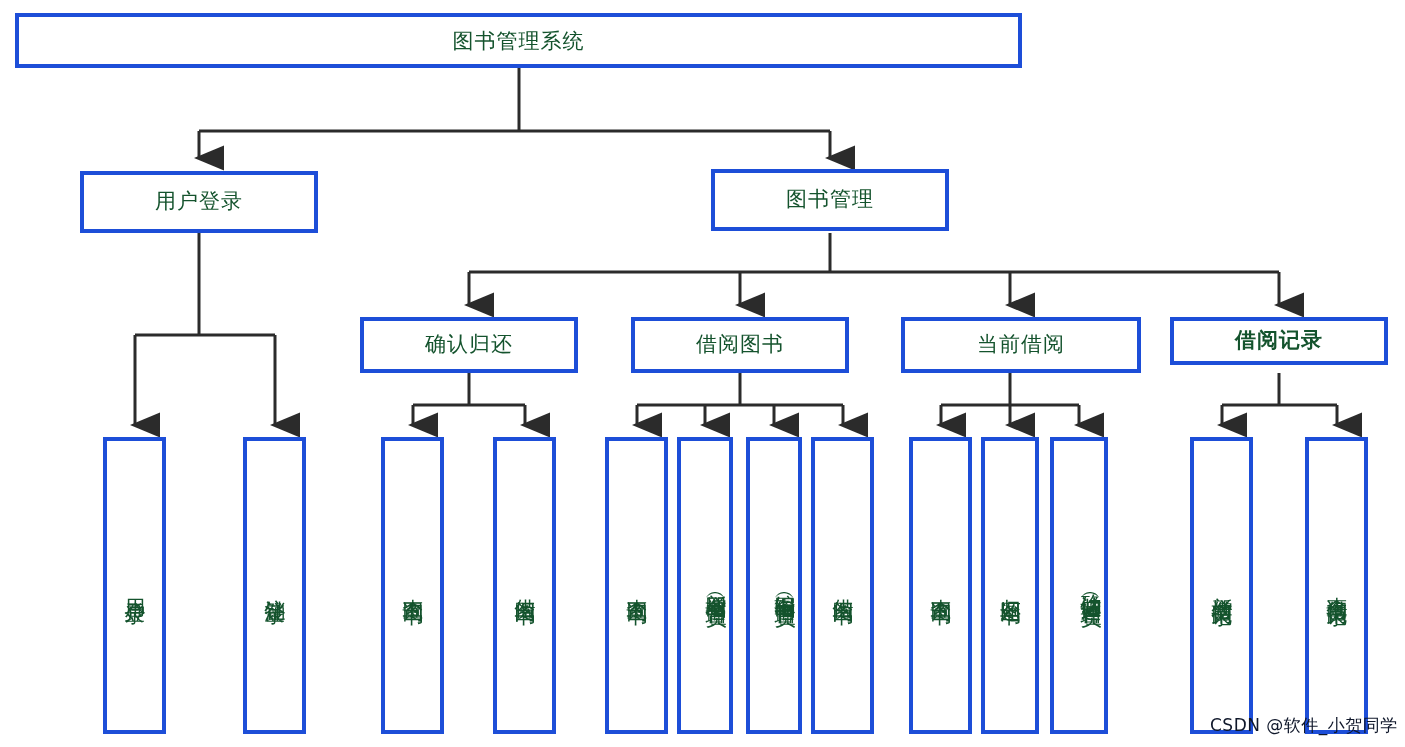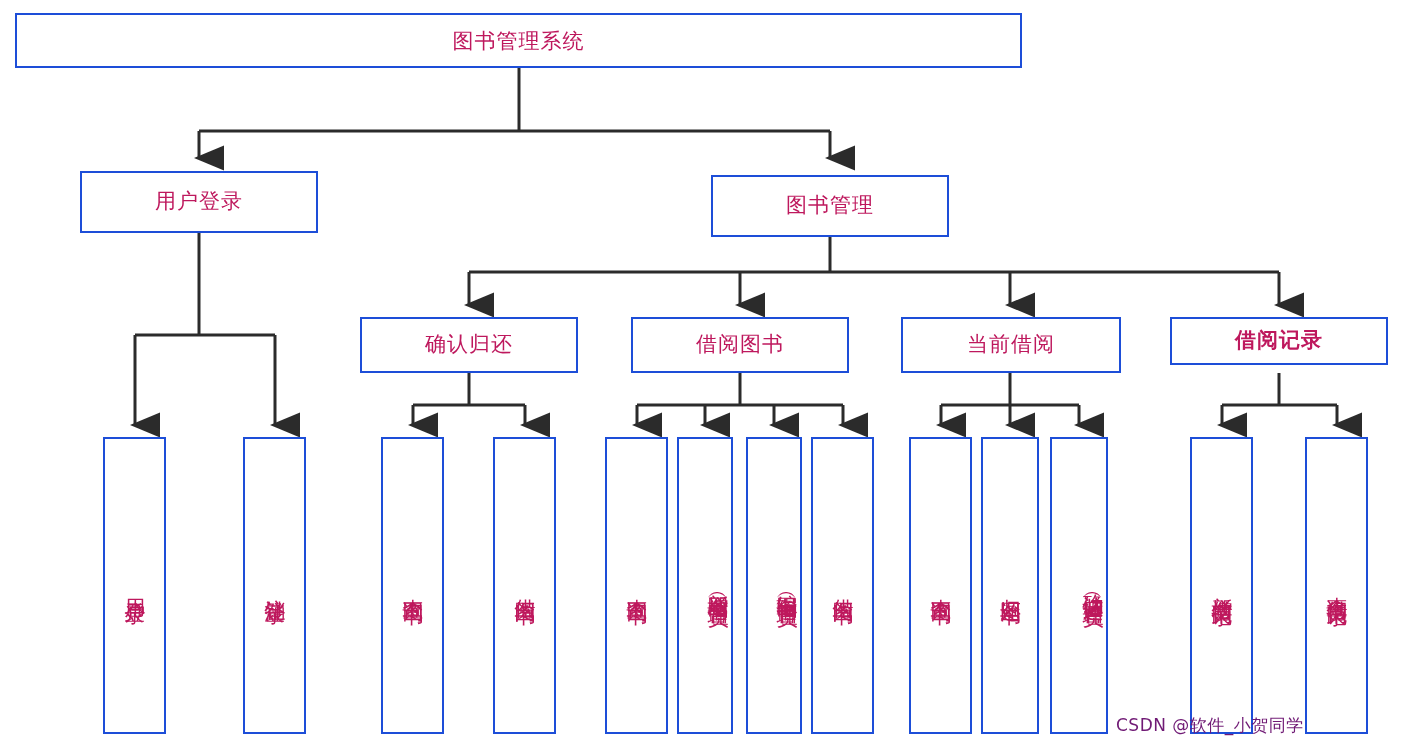--- a/index.html
+++ b/index.html
@@ -21,26 +21,26 @@
     position: absolute;
     left: 0;
     top: 0;
     width: 1405px;
     height: 747px;
     pointer-events: none;
   }
   .node {
     position: absolute;
     box-sizing: border-box;
-    border: 2px solid #1d4ed8;
+    border: 4px solid #1d4ed8;
     background: #ffffff;
     display: flex;
     align-items: center;
     justify-content: center;
-    color: #be185d;
+    color: #14532d;
     z-index: 2;
   }
   .node-h {
     font-size: 21px;
     letter-spacing: 1px;
     line-height: 1.2;
   }
   .node-root {
     font-size: 21px;
     letter-spacing: 1px;
@@ -53,24 +53,24 @@
     letter-spacing: 2px;
     padding: 4px 0;
     white-space: nowrap;
   }
   .node-leaf.overflow-top {
     align-items: flex-start;
     justify-content: center;
   }
   .watermark {
     position: absolute;
-    left: 1116px;
+    left: 1210px;
     top: 714px;
     font-size: 17px;
-    color: #701a75;
+    color: #0f172a;
     letter-spacing: 0.5px;
     white-space: nowrap;
     z-index: 3;
   }
 </style>
 </head>
 <body>
 
 <div id="diagram-root">
 
@@ -125,31 +125,31 @@
     </g>
   </svg>
 
   <div class="node node-root" style="left:15px; top:13px; width:1007px; height:55px;">
     <span>图书管理系统</span>
   </div>
 
   <div class="node node-h" style="left:80px; top:171px; width:238px; height:62px;">
     <span>用户登录</span>
   </div>
-  <div class="node node-h" style="left:711px; top:175px; width:238px; height:62px;">
+  <div class="node node-h" style="left:711px; top:169px; width:238px; height:62px;">
     <span>图书管理</span>
   </div>
 
   <div class="node node-h" style="left:360px; top:317px; width:218px; height:56px;">
     <span>确认归还</span>
   </div>
   <div class="node node-h" style="left:631px; top:317px; width:218px; height:56px;">
     <span>借阅图书</span>
   </div>
-  <div class="node node-h" style="left:901px; top:317px; width:220px; height:56px;">
+  <div class="node node-h" style="left:901px; top:317px; width:240px; height:56px;">
     <span>当前借阅</span>
   </div>
   <div class="node node-h" style="left:1170px; top:317px; width:218px; height:48px;font-weight:bold;">
     <span>借阅记录</span>
   </div>
 
   <div class="node node-leaf" style="left:103px; top:437px; width:63px; height:297px;">
     <span>用户登录</span>
   </div>
   <div class="node node-leaf" style="left:243px; top:437px; width:63px; height:297px;">

